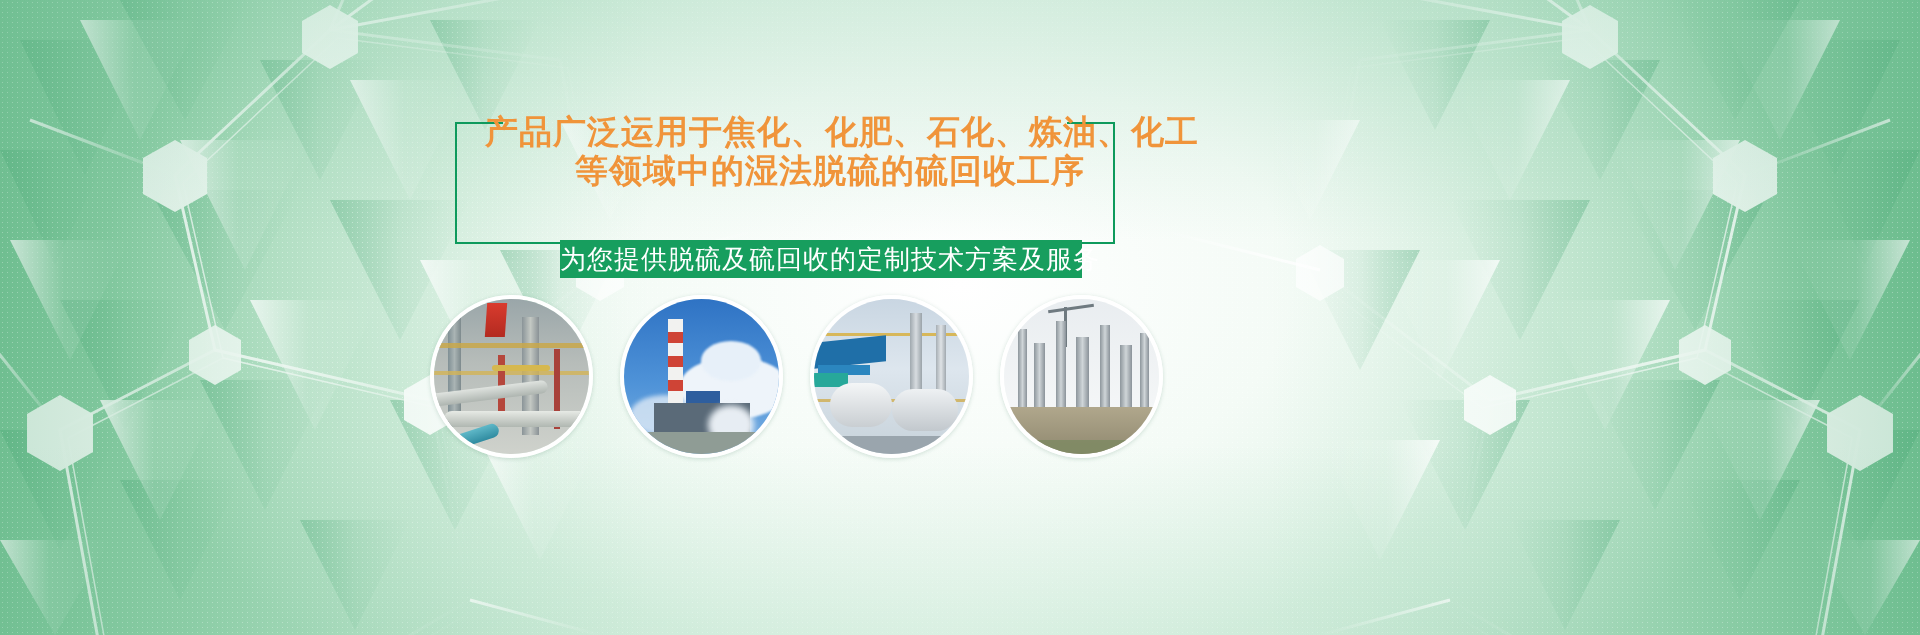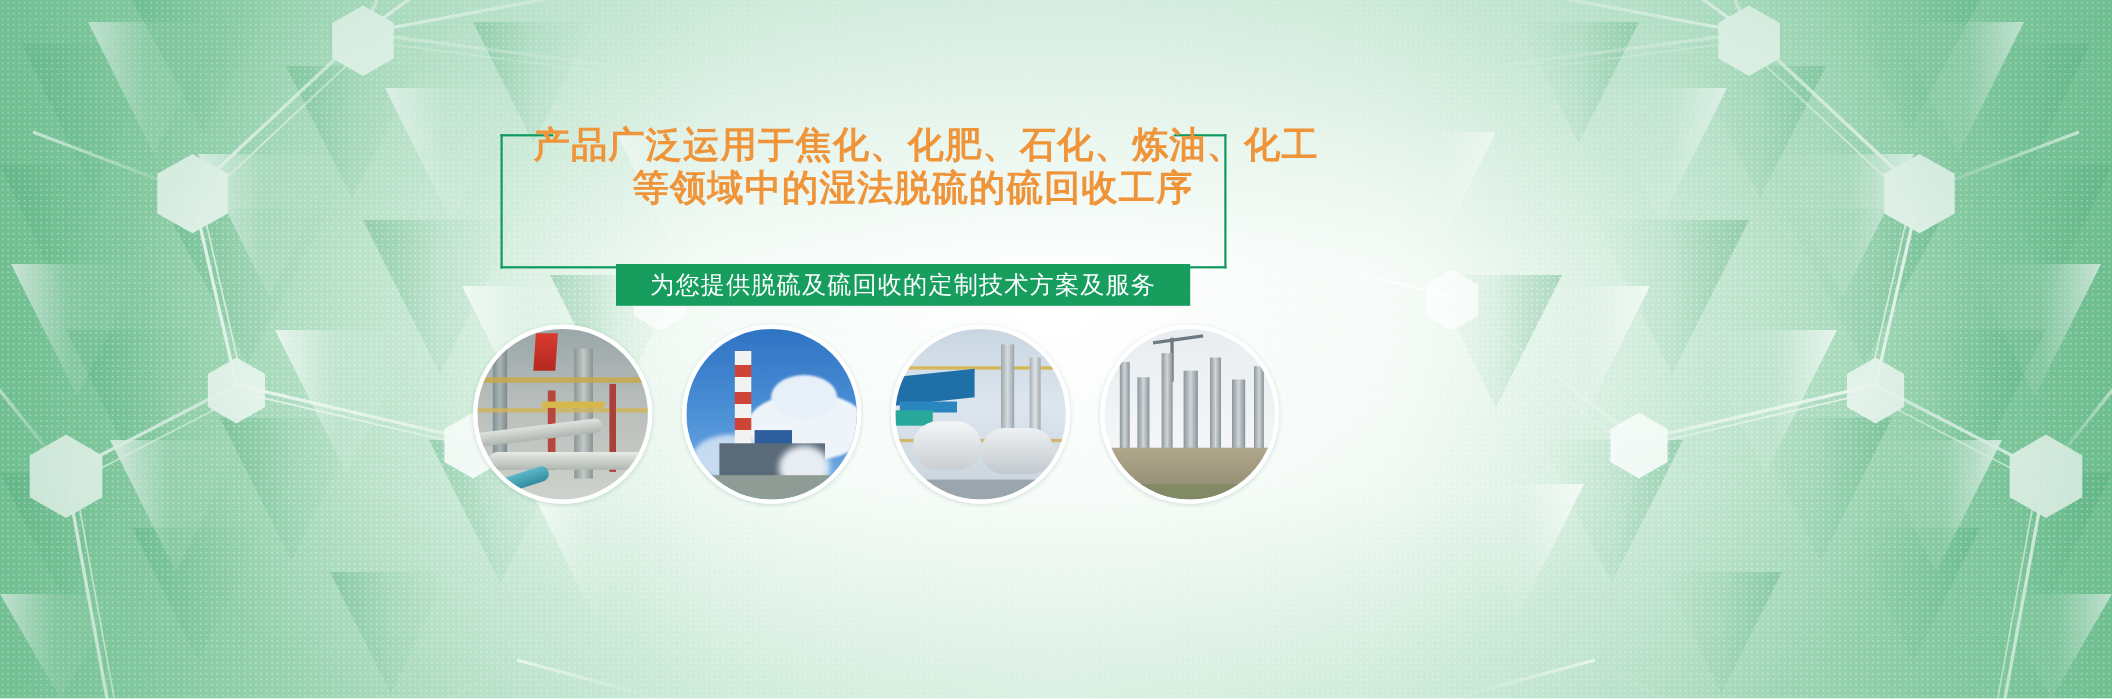--- a/index.html
+++ b/index.html
@@ -52,21 +52,21 @@
     letter-spacing:1px;
     white-space:nowrap;
   }
   .headline .l2{display:block;text-align:right;}
 
   .badge{
     position:absolute;left:560px;top:240px;
     width:522px;height:38px;
     background:#179e5e;
     color:#ffffff;
-    font-size:22px;line-height:38px;
+    font-size:26px;line-height:38px;
     text-align:center;
     letter-spacing:1px;
     white-space:nowrap;
   }
 
   
   .circles{position:absolute;left:0;top:295px;width:1920px;height:155px;}
   .circ{
     position:absolute;top:0;width:155px;height:155px;border-radius:50%;
     border:4px solid #ffffff;

